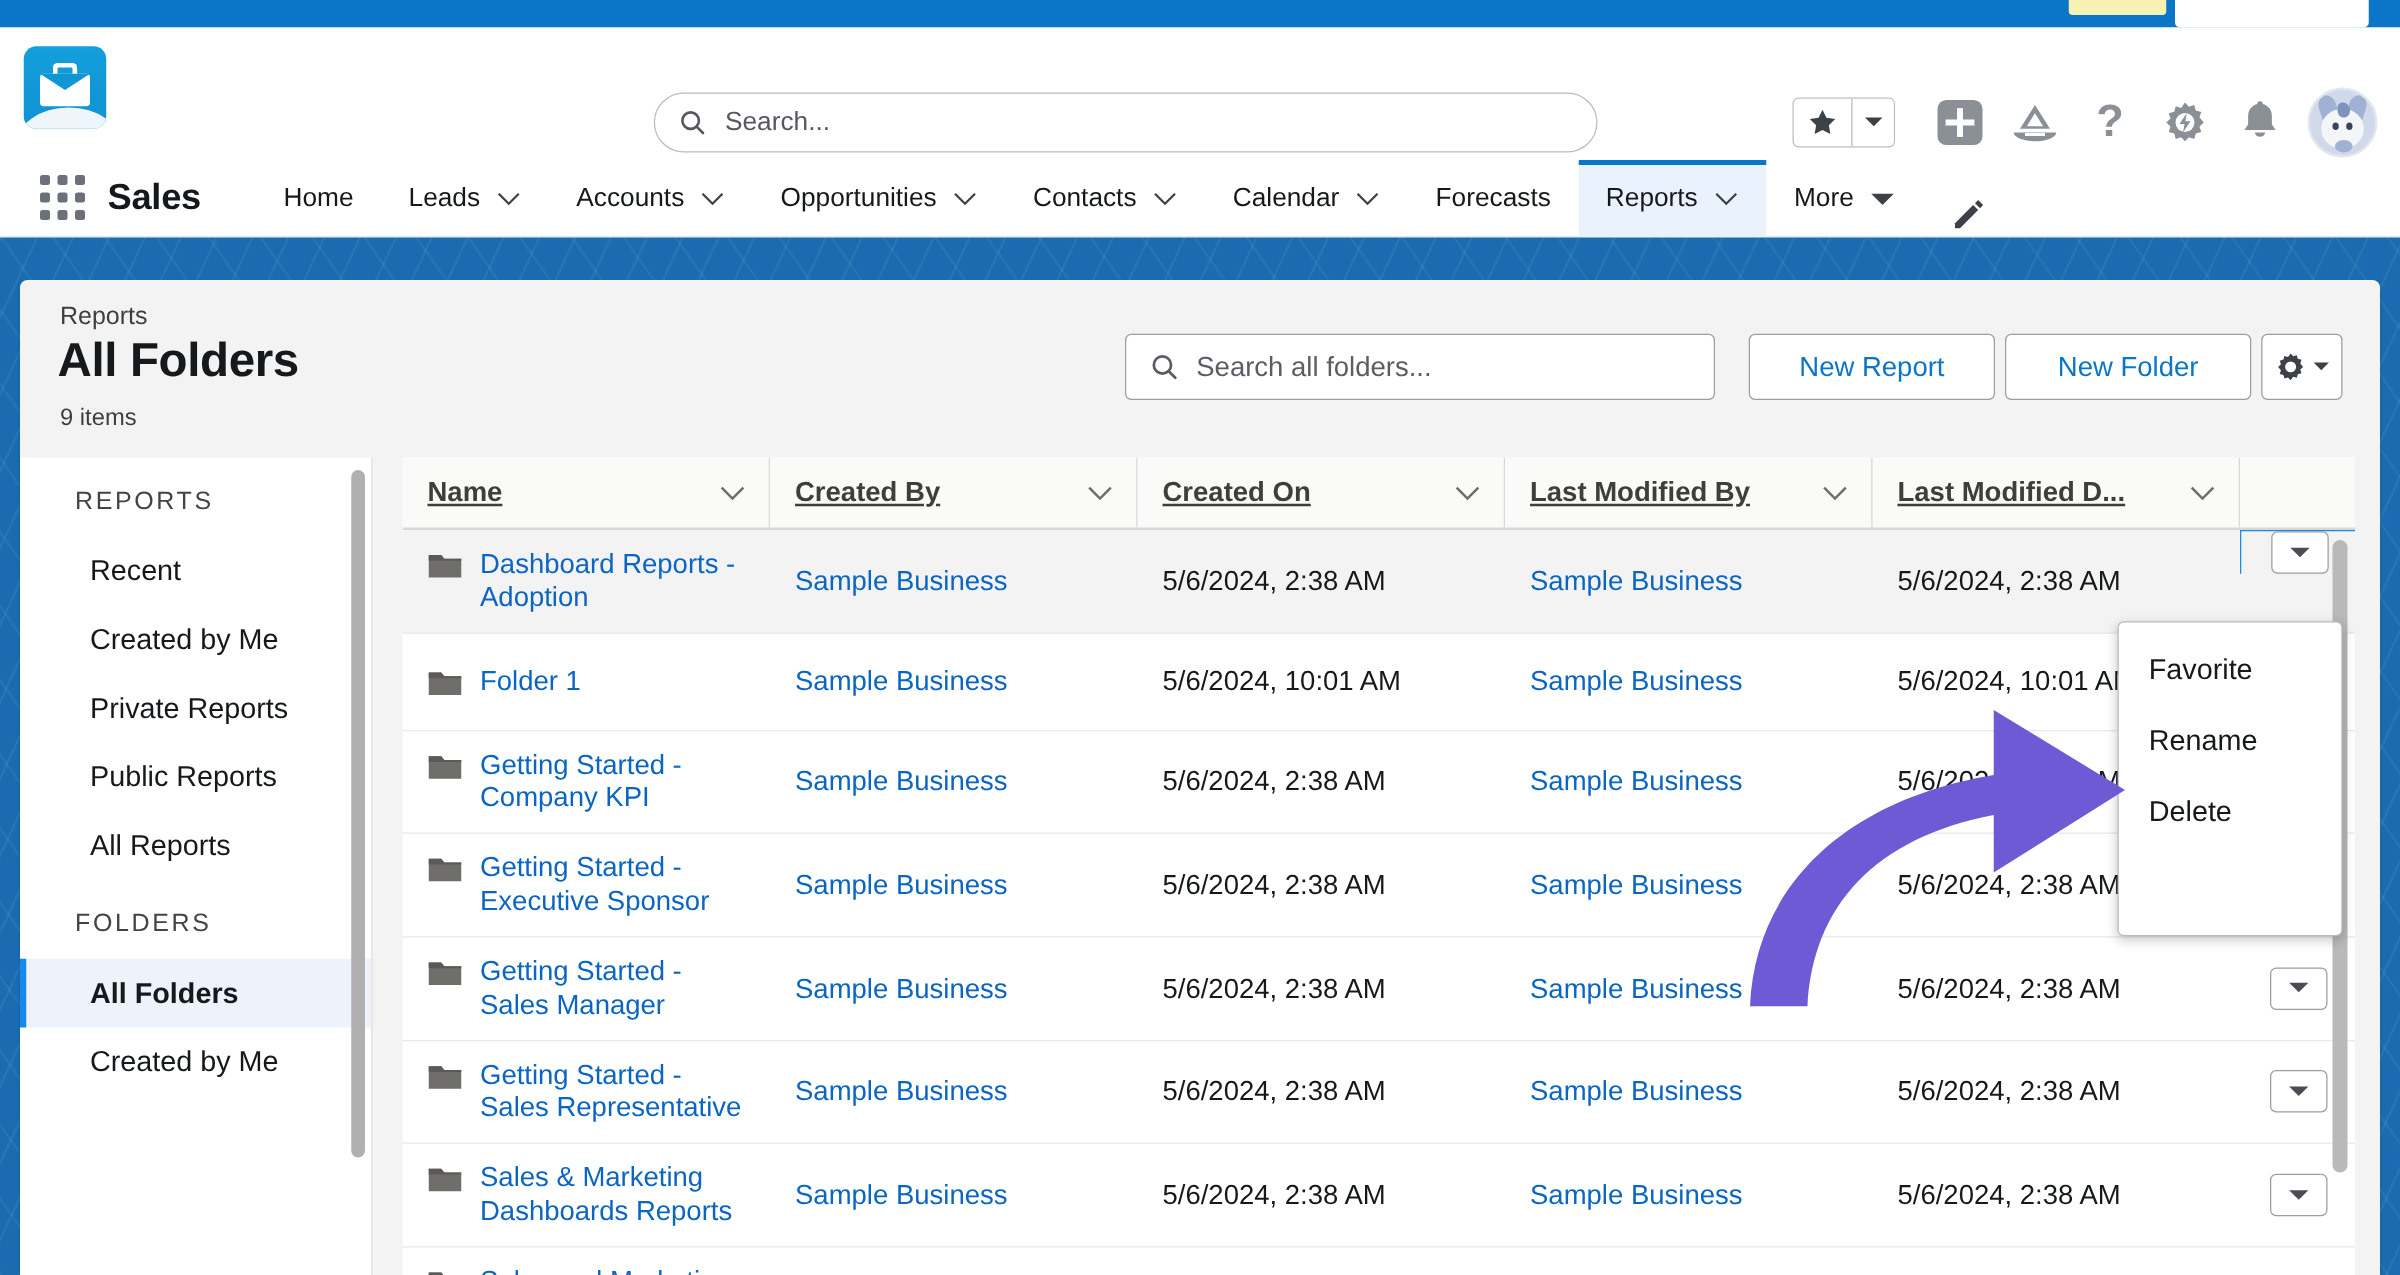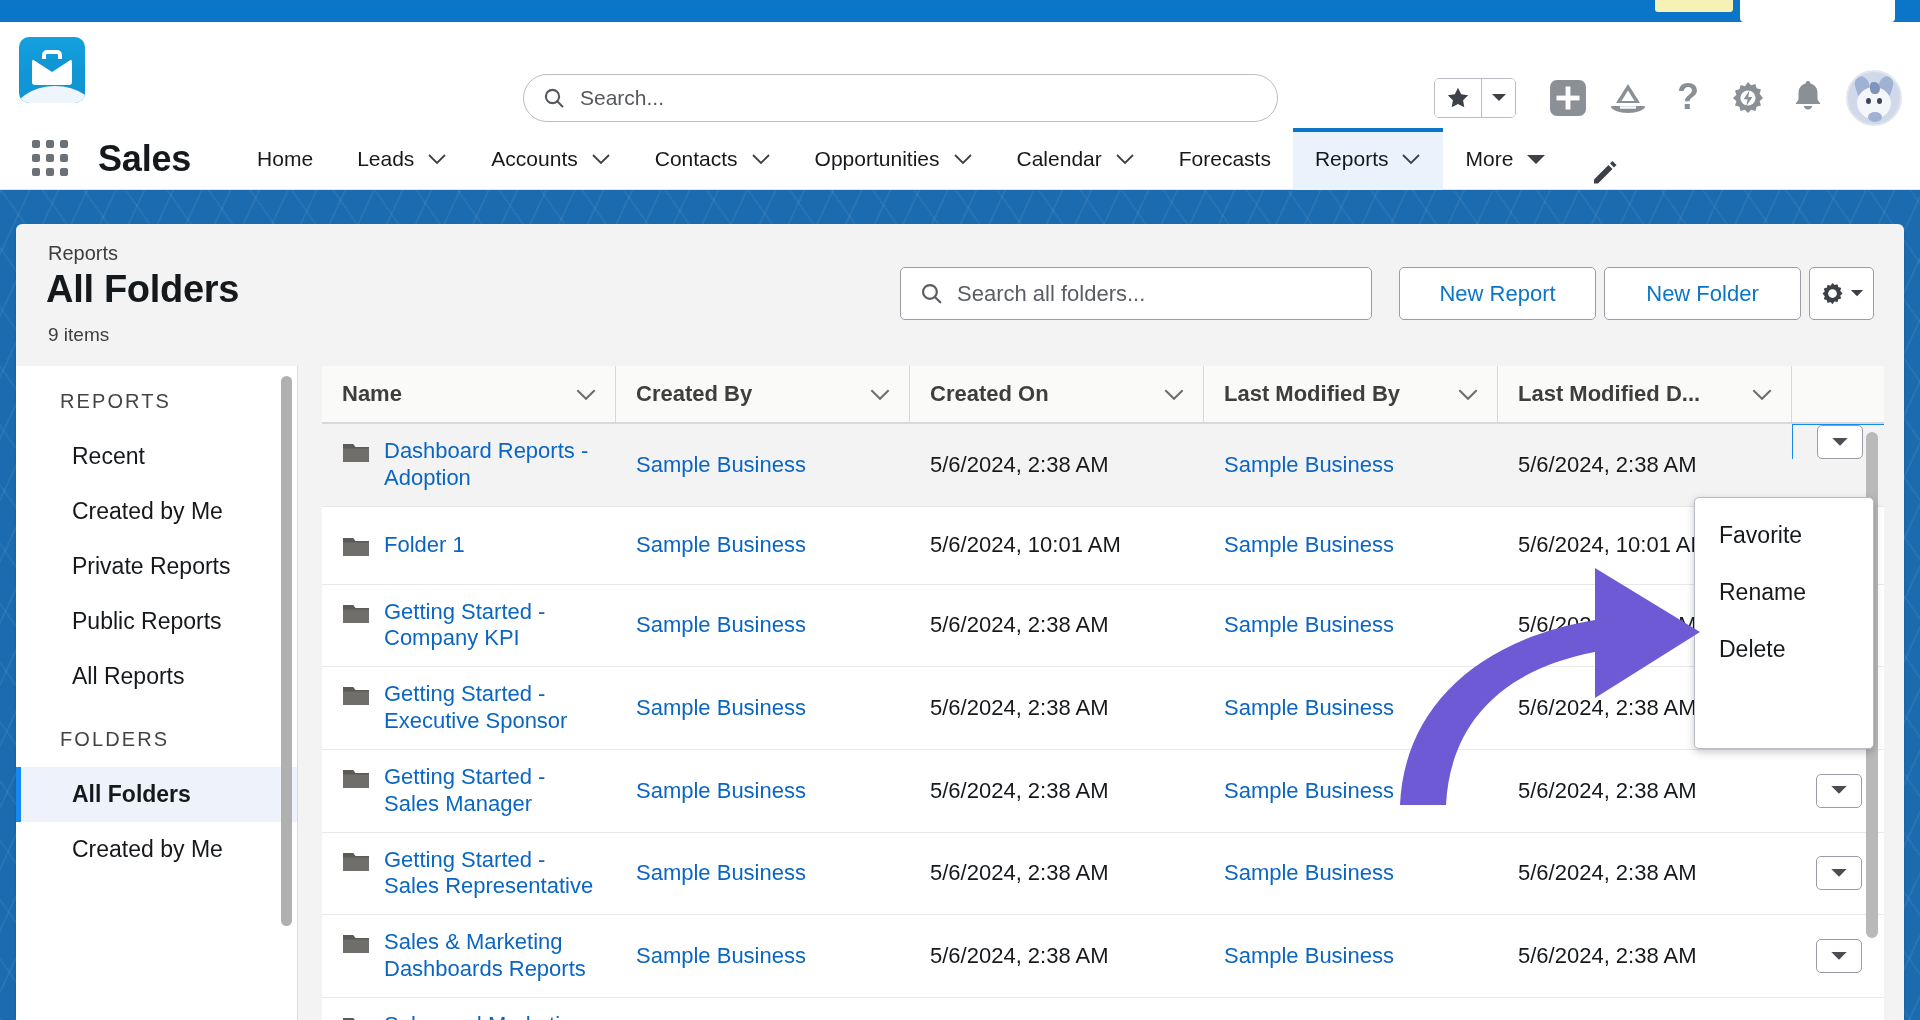--- a/index.html
+++ b/index.html
@@ -96,21 +96,21 @@
   .navbar {
     position: absolute; left: 0; top: 128px; width: 1920px; height: 62px;
     background: #ffffff; border-bottom: 1px solid #dfe2e6;
     display: flex; align-items: center;
   }
   .waffle { width: 38px; height: 38px; margin-left: 32px; display: grid;
     grid-template-columns: repeat(3,1fr); grid-template-rows: repeat(3,1fr);
     gap: 4px; align-content: center; }
   .waffle i { width: 8px; height: 8px; background: #6b7079; border-radius: 2px; display: block; }
   .app-name {
-    margin-left: 28px; font-size: 36px; font-weight: bold; color: #16191c;
+    margin-left: 16px; font-size: 29px; font-weight: bold; color: #16191c;
     letter-spacing: -0.2px;
   }
   .navitems { display: flex; align-items: flex-end; margin-left: 44px; height: 62px; }
   .navitem {
     display: flex; align-items: center; gap: 13px; padding: 0 22px;
     height: 62px; font-size: 21px; color: #16191c; position: relative;
   }
   .navitem.active { background: #eaf3fc; }
   .navitem.active::before {
     content: ""; position: absolute; left: 0; top: 0; right: 0; height: 4px;
@@ -183,20 +183,21 @@
   .table-wrap {
     position: absolute; left: 322px; top: 366px; width: 1562px; height: 654px;
     background: #fff; overflow: hidden;
   }
   .thead { display: flex; height: 58px; background: #fafaf9; border-bottom: 2px solid #d8d8d8; }
   .th {
     display: flex; align-items: center; justify-content: space-between;
     font-size: 22px; font-weight: bold; color: #3e3e3c;
     padding: 0 18px 0 20px; border-right: 1px solid #d8d8d8;
     white-space: nowrap;
+    text-decoration: underline;
   }
   .th .cv { color: #706e6b; }
   .c-name { width: 294px; } .c-cby { width: 294px; }
   .c-con  { width: 294px; } .c-mby { width: 294px; }
   .c-mon  { width: 294px; } .c-act { width: 92px; border-right: none; }
 
   .trow { display: flex; min-height: 78px; border-bottom: 1px solid #e8e8e8; align-items: center; }
   .trow.first { background: #f3f3f3; }
   .td { padding: 0 18px 0 20px; font-size: 22px; color: #16191c; }
   .td.link { color: #0b66c3; }
@@ -344,27 +345,27 @@
           <path d="M2 2l8 8 8-8" fill="none" stroke="#3c4148" stroke-width="1.8"></path>
         </svg>
     </div>
     <div class="navitem">
       <span>Accounts</span>
       <svg width="20" height="12" viewBox="0 0 20 12">
           <path d="M2 2l8 8 8-8" fill="none" stroke="#3c4148" stroke-width="1.8"></path>
         </svg>
     </div>
     <div class="navitem">
-      <span>Contacts</span>
+      <span>Opportunities</span>
       <svg width="20" height="12" viewBox="0 0 20 12">
           <path d="M2 2l8 8 8-8" fill="none" stroke="#3c4148" stroke-width="1.8"></path>
         </svg>
     </div>
     <div class="navitem">
-      <span>Opportunities</span>
+      <span>Contacts</span>
       <svg width="20" height="12" viewBox="0 0 20 12">
           <path d="M2 2l8 8 8-8" fill="none" stroke="#3c4148" stroke-width="1.8"></path>
         </svg>
     </div>
     <div class="navitem">
       <span>Calendar</span>
       <svg width="20" height="12" viewBox="0 0 20 12">
           <path d="M2 2l8 8 8-8" fill="none" stroke="#3c4148" stroke-width="1.8"></path>
         </svg>
     </div>

